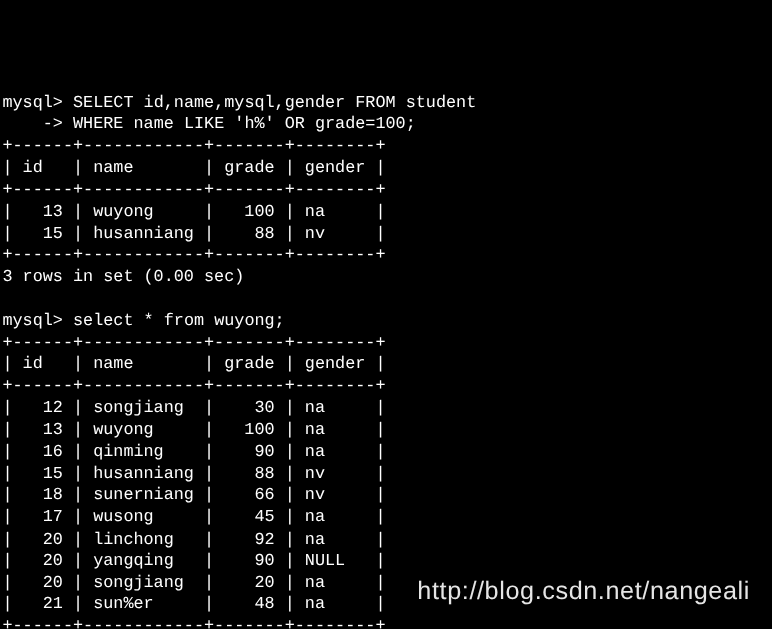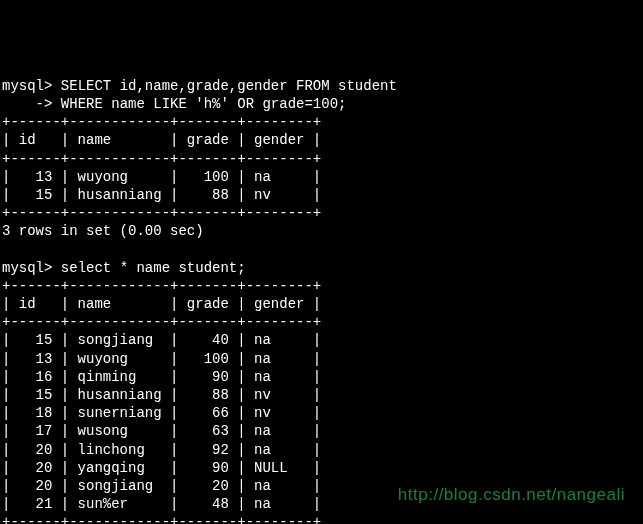--- a/index.html
+++ b/index.html
@@ -17,51 +17,51 @@
       height: 524px;
       padding: 4px 2px;
       white-space: pre;
       position: relative;
       overflow: hidden;
     }
     .watermark {
       position: absolute;
       bottom: 18px;
       right: 18px;
-      color: #15803d;
+      color: #e5e5e5;
       font-family: Arial, sans-serif;
-      font-size: 17px;
+      font-size: 21px;
       letter-spacing: 0.5px;
     }
   </style>
 </head>
 <body>
 
 
 
-<div><span>mysql&gt;</span><span> SELECT id,name,grade,gender FROM student</span>
+<div><span>mysql&gt;</span><span> SELECT id,name,mysql,gender FROM student</span>
 <span>    -&gt;</span><span> WHERE name LIKE 'h%' OR grade=100;</span>
 <span>+------+------------+-------+--------+</span>
 <span>| id   | name       | grade | gender |</span>
 <span>+------+------------+-------+--------+</span>
 <span>|   13 | wuyong     |   100 | na     |</span>
 <span>|   15 | husanniang |    88 | nv     |</span>
 <span>+------+------------+-------+--------+</span>
 <span>3 rows in set (0.00 sec)</span>
 
-<span>mysql&gt;</span><span> select * name student;</span>
+<span>mysql&gt;</span><span> select * from wuyong;</span>
 <span>+------+------------+-------+--------+</span>
 <span>| id   | name       | grade | gender |</span>
 <span>+------+------------+-------+--------+</span>
-<span>|   15 | songjiang  |    40 | na     |</span>
+<span>|   12 | songjiang  |    30 | na     |</span>
 <span>|   13 | wuyong     |   100 | na     |</span>
 <span>|   16 | qinming    |    90 | na     |</span>
 <span>|   15 | husanniang |    88 | nv     |</span>
 <span>|   18 | sunerniang |    66 | nv     |</span>
-<span>|   17 | wusong     |    63 | na     |</span>
+<span>|   17 | wusong     |    45 | na     |</span>
 <span>|   20 | linchong   |    92 | na     |</span>
 <span>|   20 | yangqing   |    90 | NULL   |</span>
 <span>|   20 | songjiang  |    20 | na     |</span>
 <span>|   21 | sun%er     |    48 | na     |</span>
 <span>+------+------------+-------+--------+</span>
 
 
  </div>
 
 <div class="watermark">http://blog.csdn.net/nangeali</div>

